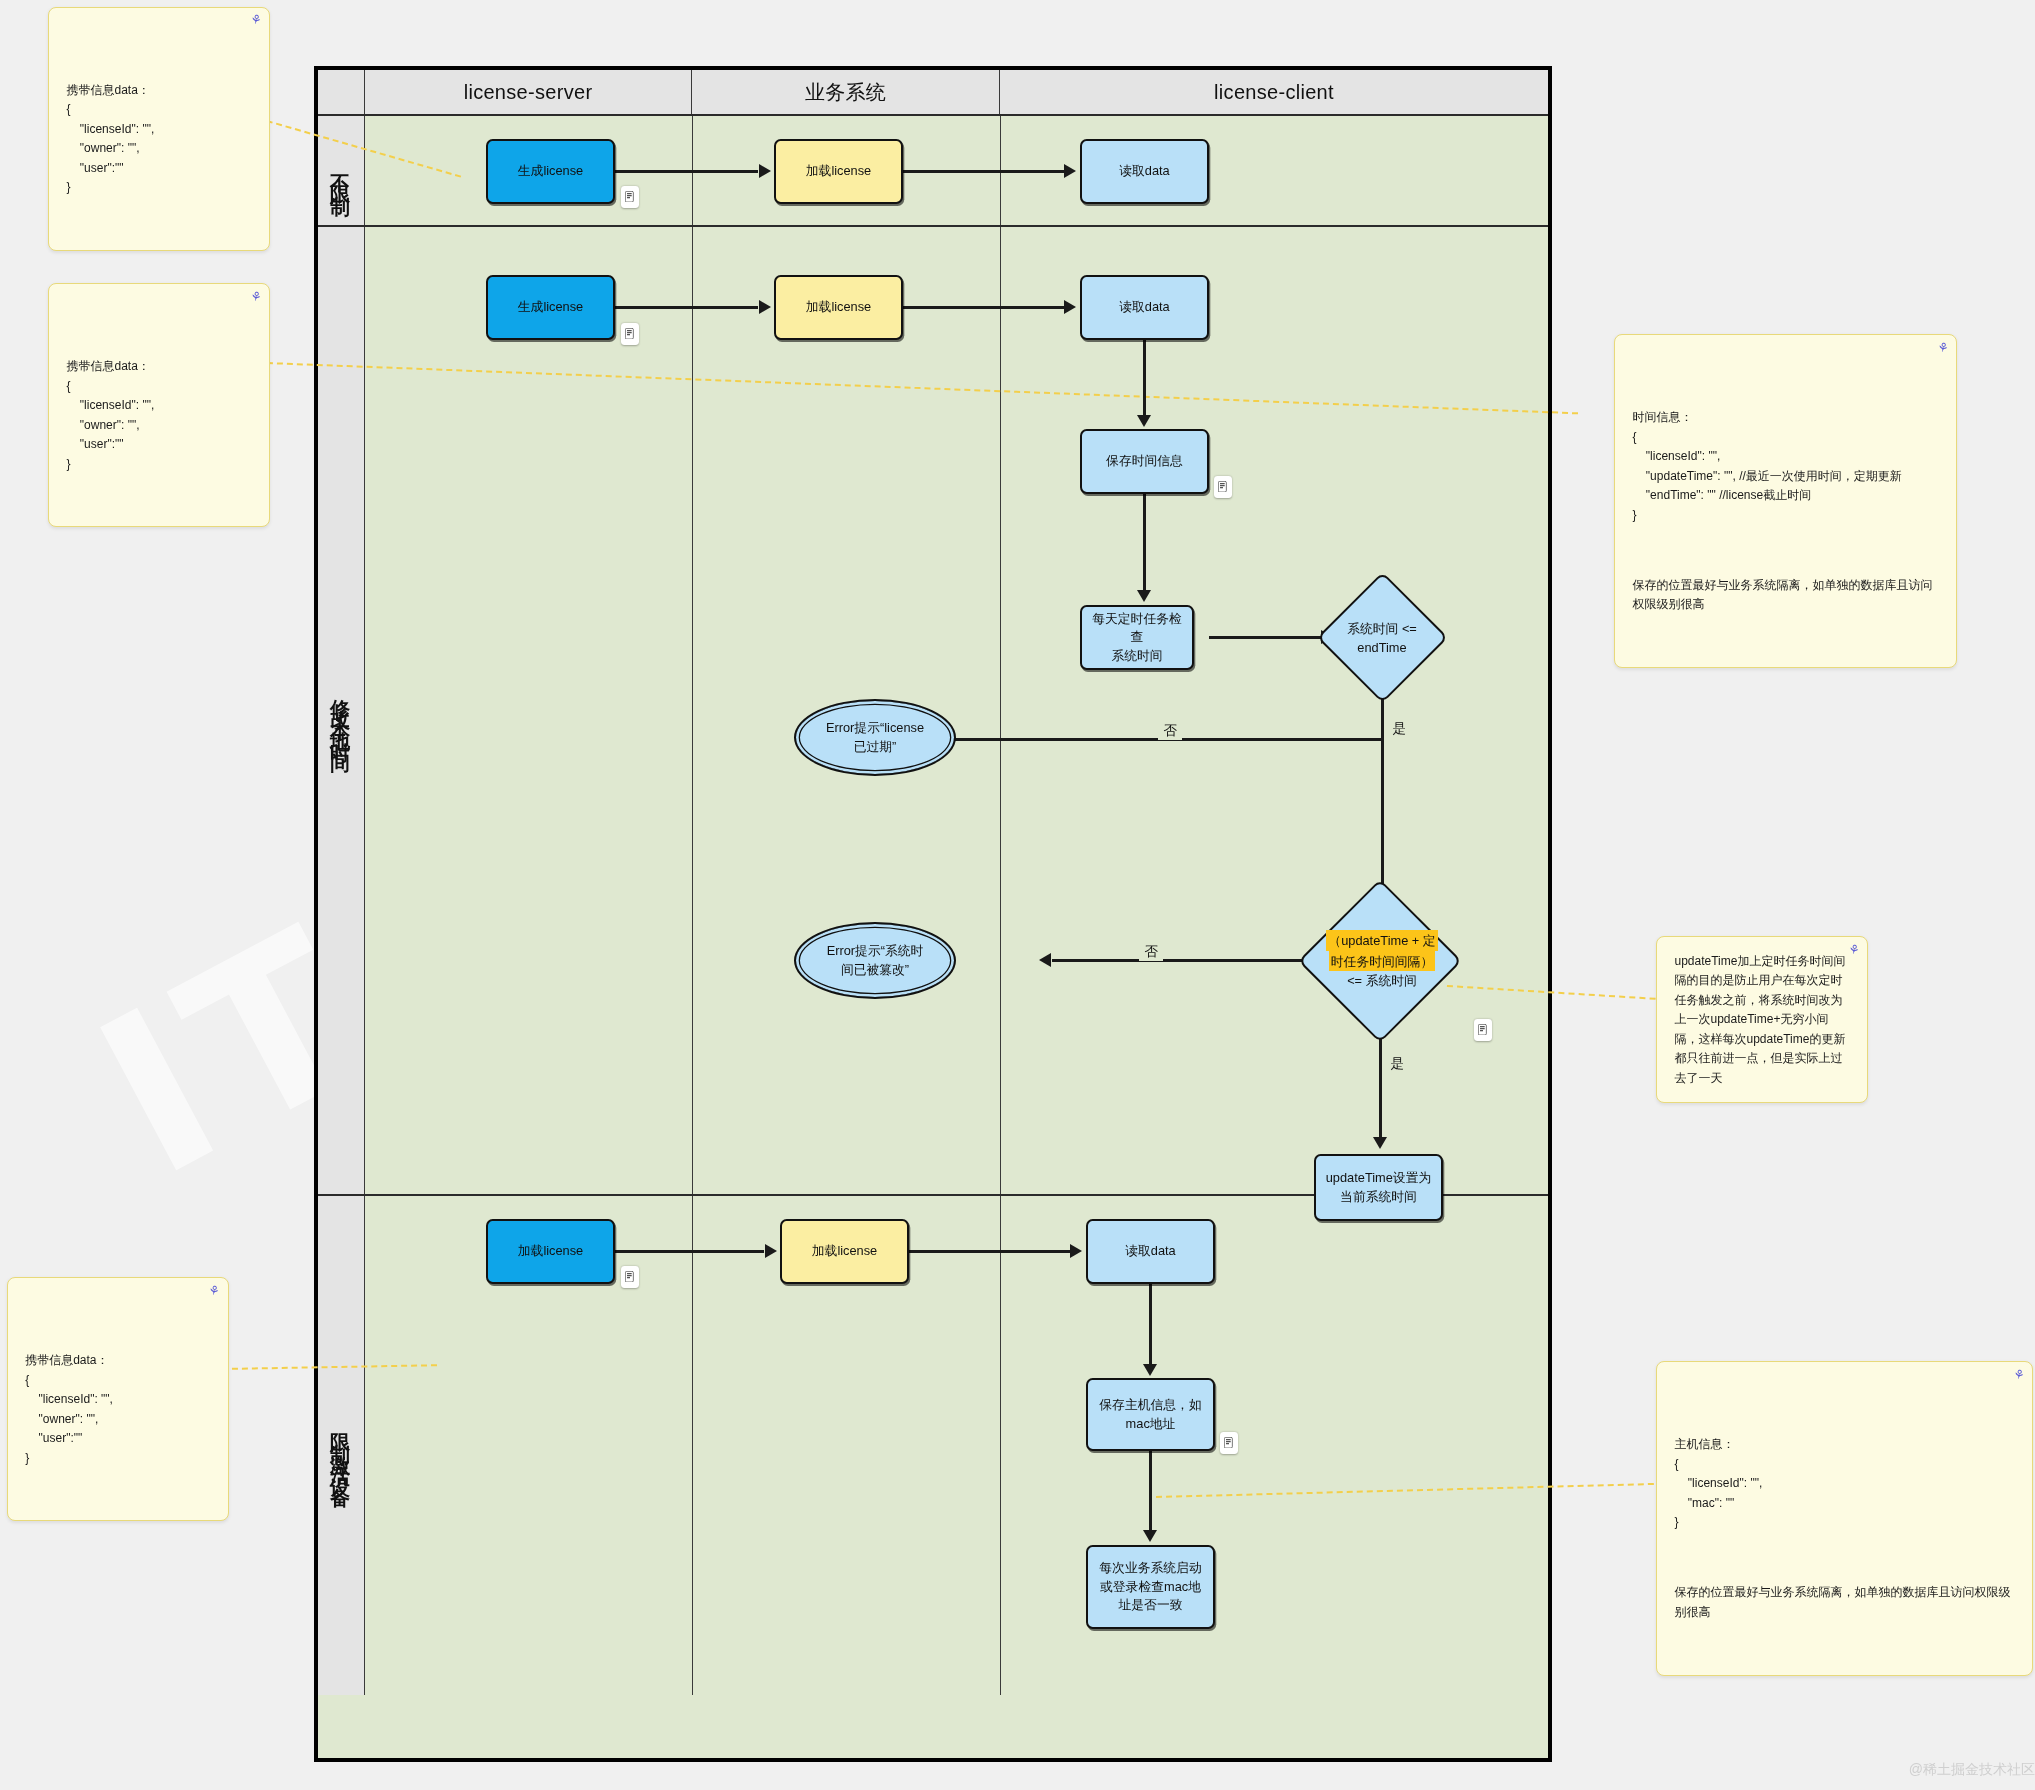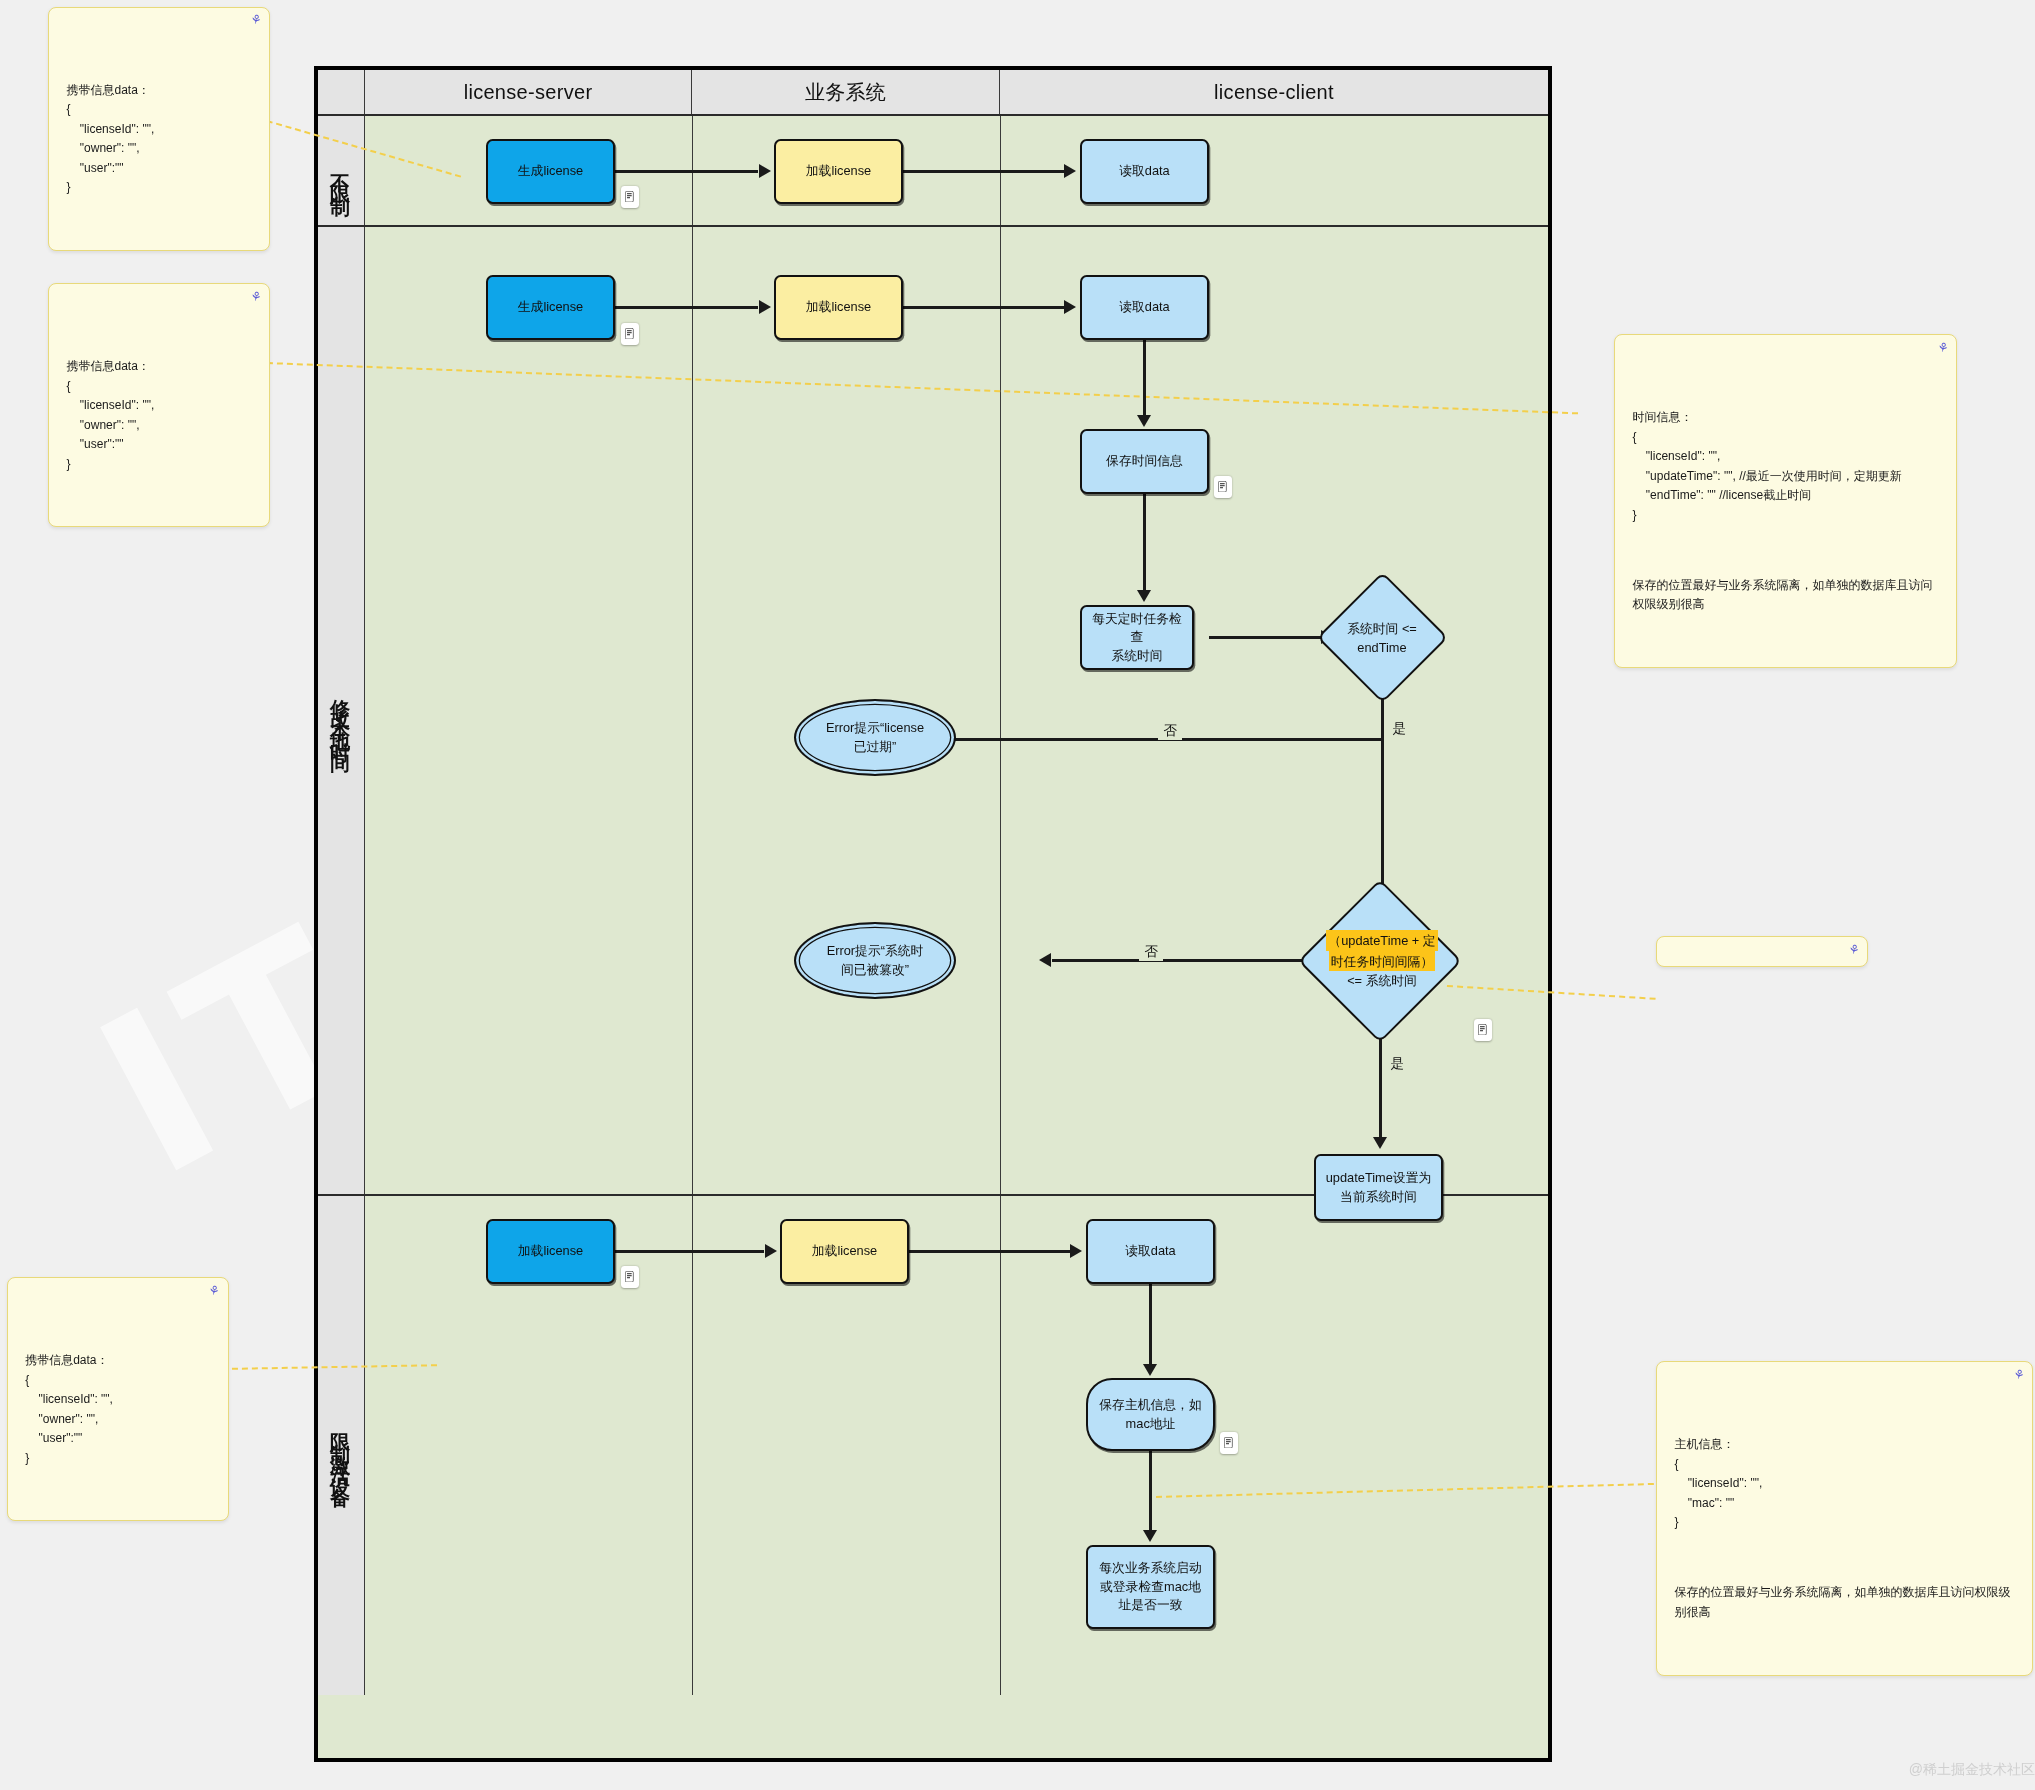--- a/index.html
+++ b/index.html
@@ -350,21 +350,21 @@
         <div class="node n-blue" style="left:721px; top:23px; width:129px; height:65px;">读取data</div>
 
         <div class="ln-h" style="left:250px; top:54px; width:149px;"></div>
         <div class="arrow arr-r" style="left:400px; top:48px;"></div>
         <div class="ln-h" style="left:544px; top:54px; width:161px;"></div>
         <div class="arrow arr-r" style="left:705px; top:48px;"></div>
 
         <div class="ln-v" style="left:784px; top:87px; height:84px;"></div>
         <div class="arrow arr-d" style="left:778px; top:168px;"></div>
 
-        <div class="node n-blue" style="left:721px; top:182px; width:129px; height:73px; white-space:pre-line;border-radius:26px;">保存主机信息，如
+        <div class="node n-blue" style="left:721px; top:182px; width:129px; height:73px; white-space:pre-line;">保存主机信息，如
 mac地址</div>
         <div class="docbadge" style="left:855px; top:236px;">
           <svg width="8.7" height="11.4" viewBox="0 0 13 17">
               <rect x="0.5" y="0.5" width="12" height="16" rx="2" fill="none" stroke="#333"></rect>
               <line x1="3" y1="4" x2="10" y2="4" stroke="#333" stroke-width="1.6"></line>
               <line x1="3" y1="7" x2="10" y2="7" stroke="#333" stroke-width="1.6"></line>
               <line x1="3" y1="10" x2="7.5" y2="10" stroke="#333" stroke-width="1.6"></line>
             </svg>
         </div>
 
@@ -416,20 +416,21 @@
     "licenseId": "",
     "updateTime": "", //最近一次使用时间，定期更新
     "endTime": "" //license截止时间
 }</span>
     <span class="note-body2">保存的位置最好与业务系统隔离，如单独的数据库且访问
 权限级别很高</span>
   </div>
 
   <div class="note" style="left:1656px; top:936px; width:212px; white-space:normal;">
     <span class="pin">⚘</span>
+    <span class="note-body">updateTime加上定时任务时间间隔的目的是防止用户在每次定时任务触发之前，将系统时间改为上一次updateTime+无穷小间隔，这样每次updateTime的更新都只往前进一点，但是实际上过去了一天</span>
   </div>
 
   <div class="note" style="left:1656px; top:1361px; width:377px;">
     <span class="pin">⚘</span>
     <span class="note-body">主机信息：
 {
     "licenseId": "",
     "mac": ""
 }</span>
     <span class="note-body2">保存的位置最好与业务系统隔离，如单独的数据库且访问权限级

